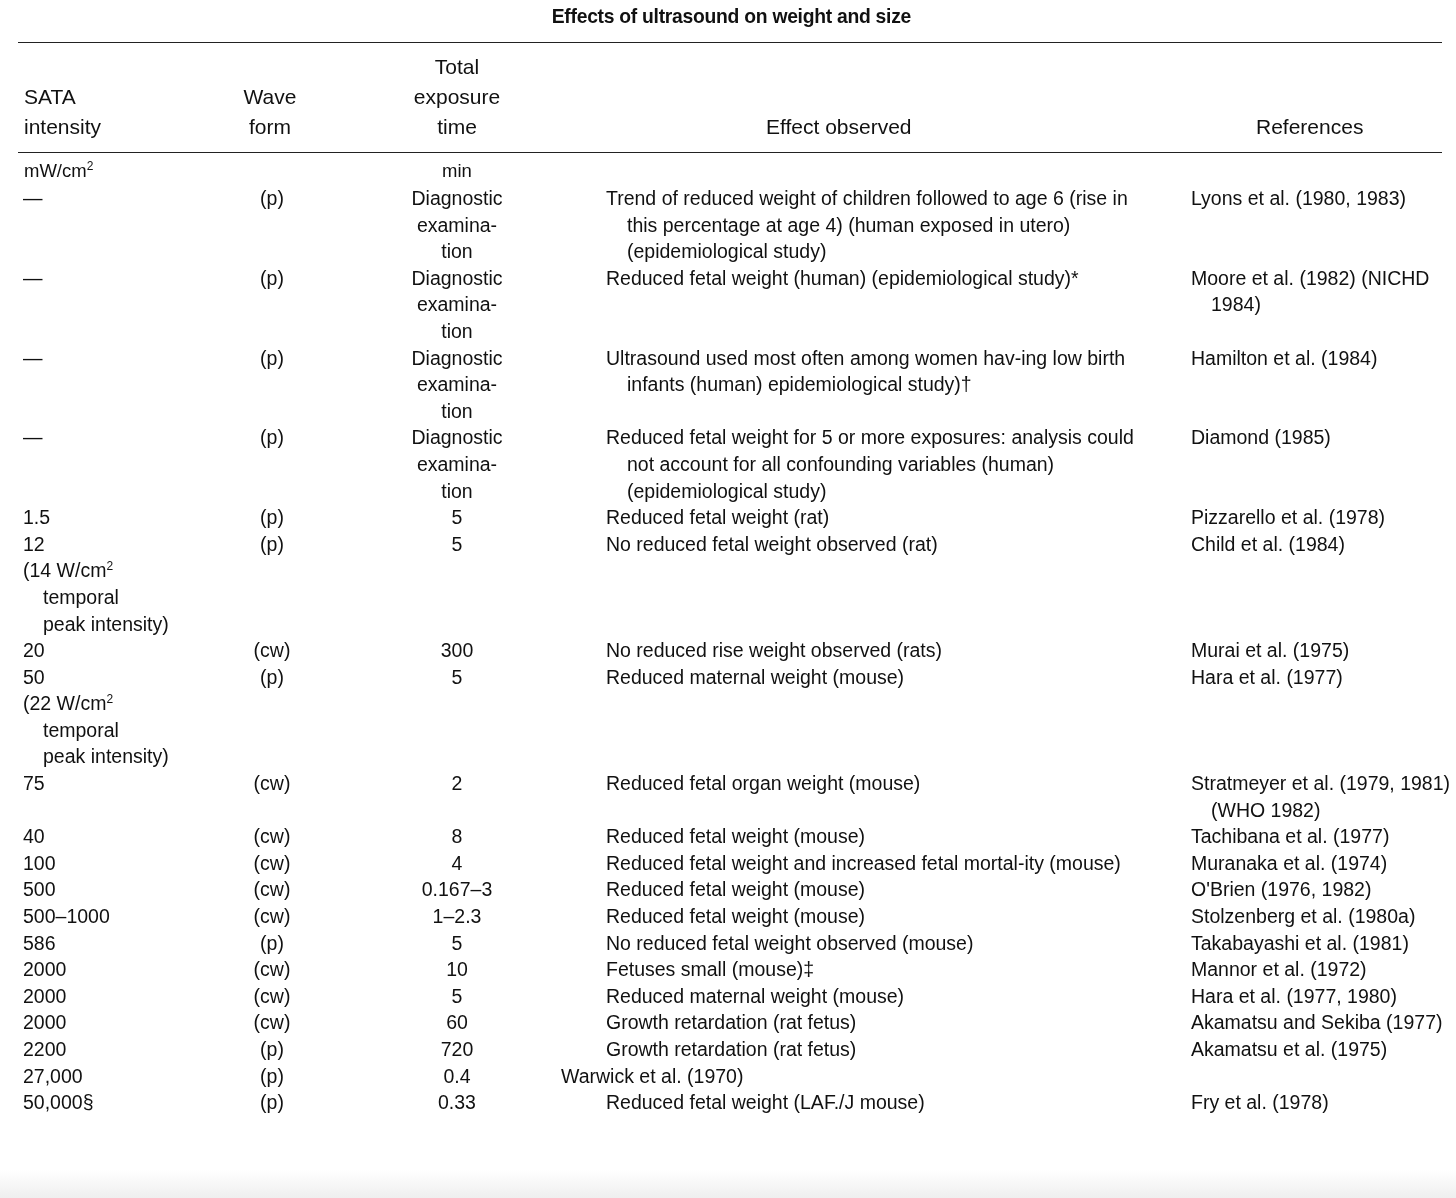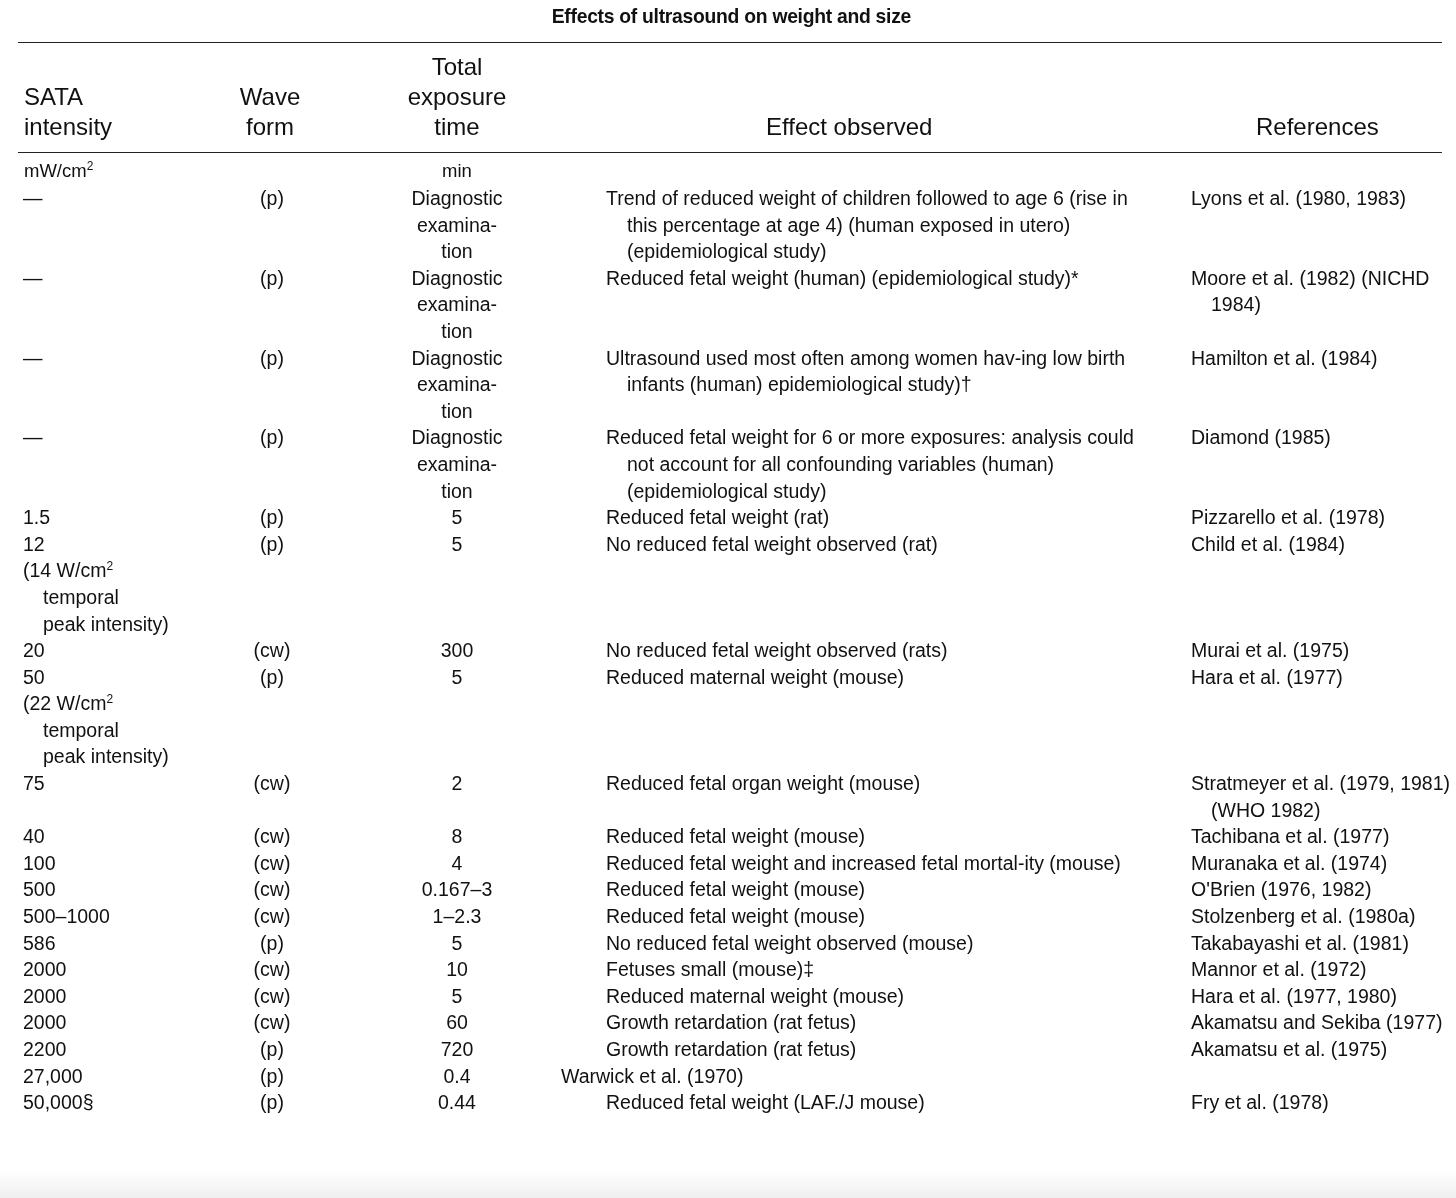--- a/index.html
+++ b/index.html
@@ -41,21 +41,21 @@
       width: 1424px;
       height: 0;
       border-top: 1.6px solid #222;
     }
     .rule.top { top: 42px; }
     .rule.mid { top: 152px; }
 
     .hdr {
       position: absolute;
       top: 52px;
-      font-size: 24px;
+      font-size: 21px;
       line-height: 30px;
     }
     .hdr span { display: block; }
     .hdr-sata { left: 24px; top: 82px; }
     .hdr-wave { left: 238px; top: 82px; text-align: center; width: 64px; }
     .hdr-time { left: 398px; top: 52px; text-align: center; width: 118px; }
     .hdr-effect { left: 766px; top: 112px; }
     .hdr-ref { left: 1256px; top: 112px; }
 
     .units {
@@ -171,42 +171,42 @@
 tion</div>
         <div class="cell c-effect"><span class="hang">Ultrasound used most often among women hav-ing low birth infants (human) epidemiological study)†</span></div>
         <div class="cell c-ref"><span class="hang">Hamilton et al. (1984)</span></div>
       </div>
       <div class="row">
         <div class="cell c-int"><span class="sub">—</span></div>
         <div class="cell c-wave">(p)</div>
         <div class="cell c-time">Diagnostic
 examina-
 tion</div>
-        <div class="cell c-effect"><span class="hang">Reduced fetal weight for 6 or more exposures: analysis could not account for all confounding variables (human) (epidemiological study)</span></div>
+        <div class="cell c-effect"><span class="hang">Reduced fetal weight for 5 or more exposures: analysis could not account for all confounding variables (human) (epidemiological study)</span></div>
         <div class="cell c-ref"><span class="hang">Diamond (1985)</span></div>
       </div>
       <div class="row">
         <div class="cell c-int"><span class="sub">1.5</span></div>
         <div class="cell c-wave">(p)</div>
         <div class="cell c-time">5</div>
         <div class="cell c-effect"><span class="hang">Reduced fetal weight (rat)</span></div>
         <div class="cell c-ref"><span class="hang">Pizzarello et al. (1978)</span></div>
       </div>
       <div class="row">
         <div class="cell c-int"><span class="sub">12</span><span class="sub"><span class="sub">(14 W/cm<sup>2</sup></span><span class="sub-indent">temporal</span><span class="sub-indent">peak intensity)</span></span></div>
         <div class="cell c-wave">(p)</div>
         <div class="cell c-time">5</div>
         <div class="cell c-effect"><span class="hang">No reduced fetal weight observed (rat)</span></div>
         <div class="cell c-ref"><span class="hang">Child et al. (1984)</span></div>
       </div>
       <div class="row">
         <div class="cell c-int"><span class="sub">20</span></div>
         <div class="cell c-wave">(cw)</div>
         <div class="cell c-time">300</div>
-        <div class="cell c-effect"><span class="hang">No reduced fetal weight observed (rats)</span></div>
+        <div class="cell c-effect"><span class="hang">No reduced rise weight observed (rats)</span></div>
         <div class="cell c-ref"><span class="hang">Murai et al. (1975)</span></div>
       </div>
       <div class="row">
         <div class="cell c-int"><span class="sub">50</span><span class="sub"><span class="sub">(22 W/cm<sup>2</sup></span><span class="sub-indent">temporal</span><span class="sub-indent">peak intensity)</span></span></div>
         <div class="cell c-wave">(p)</div>
         <div class="cell c-time">5</div>
         <div class="cell c-effect"><span class="hang">Reduced maternal weight (mouse)</span></div>
         <div class="cell c-ref"><span class="hang">Hara et al. (1977)</span></div>
       </div>
       <div class="row">
@@ -281,20 +281,20 @@
       </div>
       <div class="row">
         <div class="cell c-int"><span class="sub">27,000</span></div>
         <div class="cell c-wave">(p)</div>
         <div class="cell c-time">0.4</div>
         <div class="cell c-ref"><span class="hang">Warwick et al. (1970)</span></div>
       </div>
       <div class="row">
         <div class="cell c-int"><span class="sub">50,000§</span></div>
         <div class="cell c-wave">(p)</div>
-        <div class="cell c-time">0.44</div>
+        <div class="cell c-time">0.33</div>
         <div class="cell c-effect"><span class="hang">Reduced fetal weight (LAF./J mouse)</span></div>
         <div class="cell c-ref"><span class="hang">Fry et al. (1978)</span></div>
       </div>
     </div>
 
   <div class="fade"></div>
 </div>
 
 </body></html>

